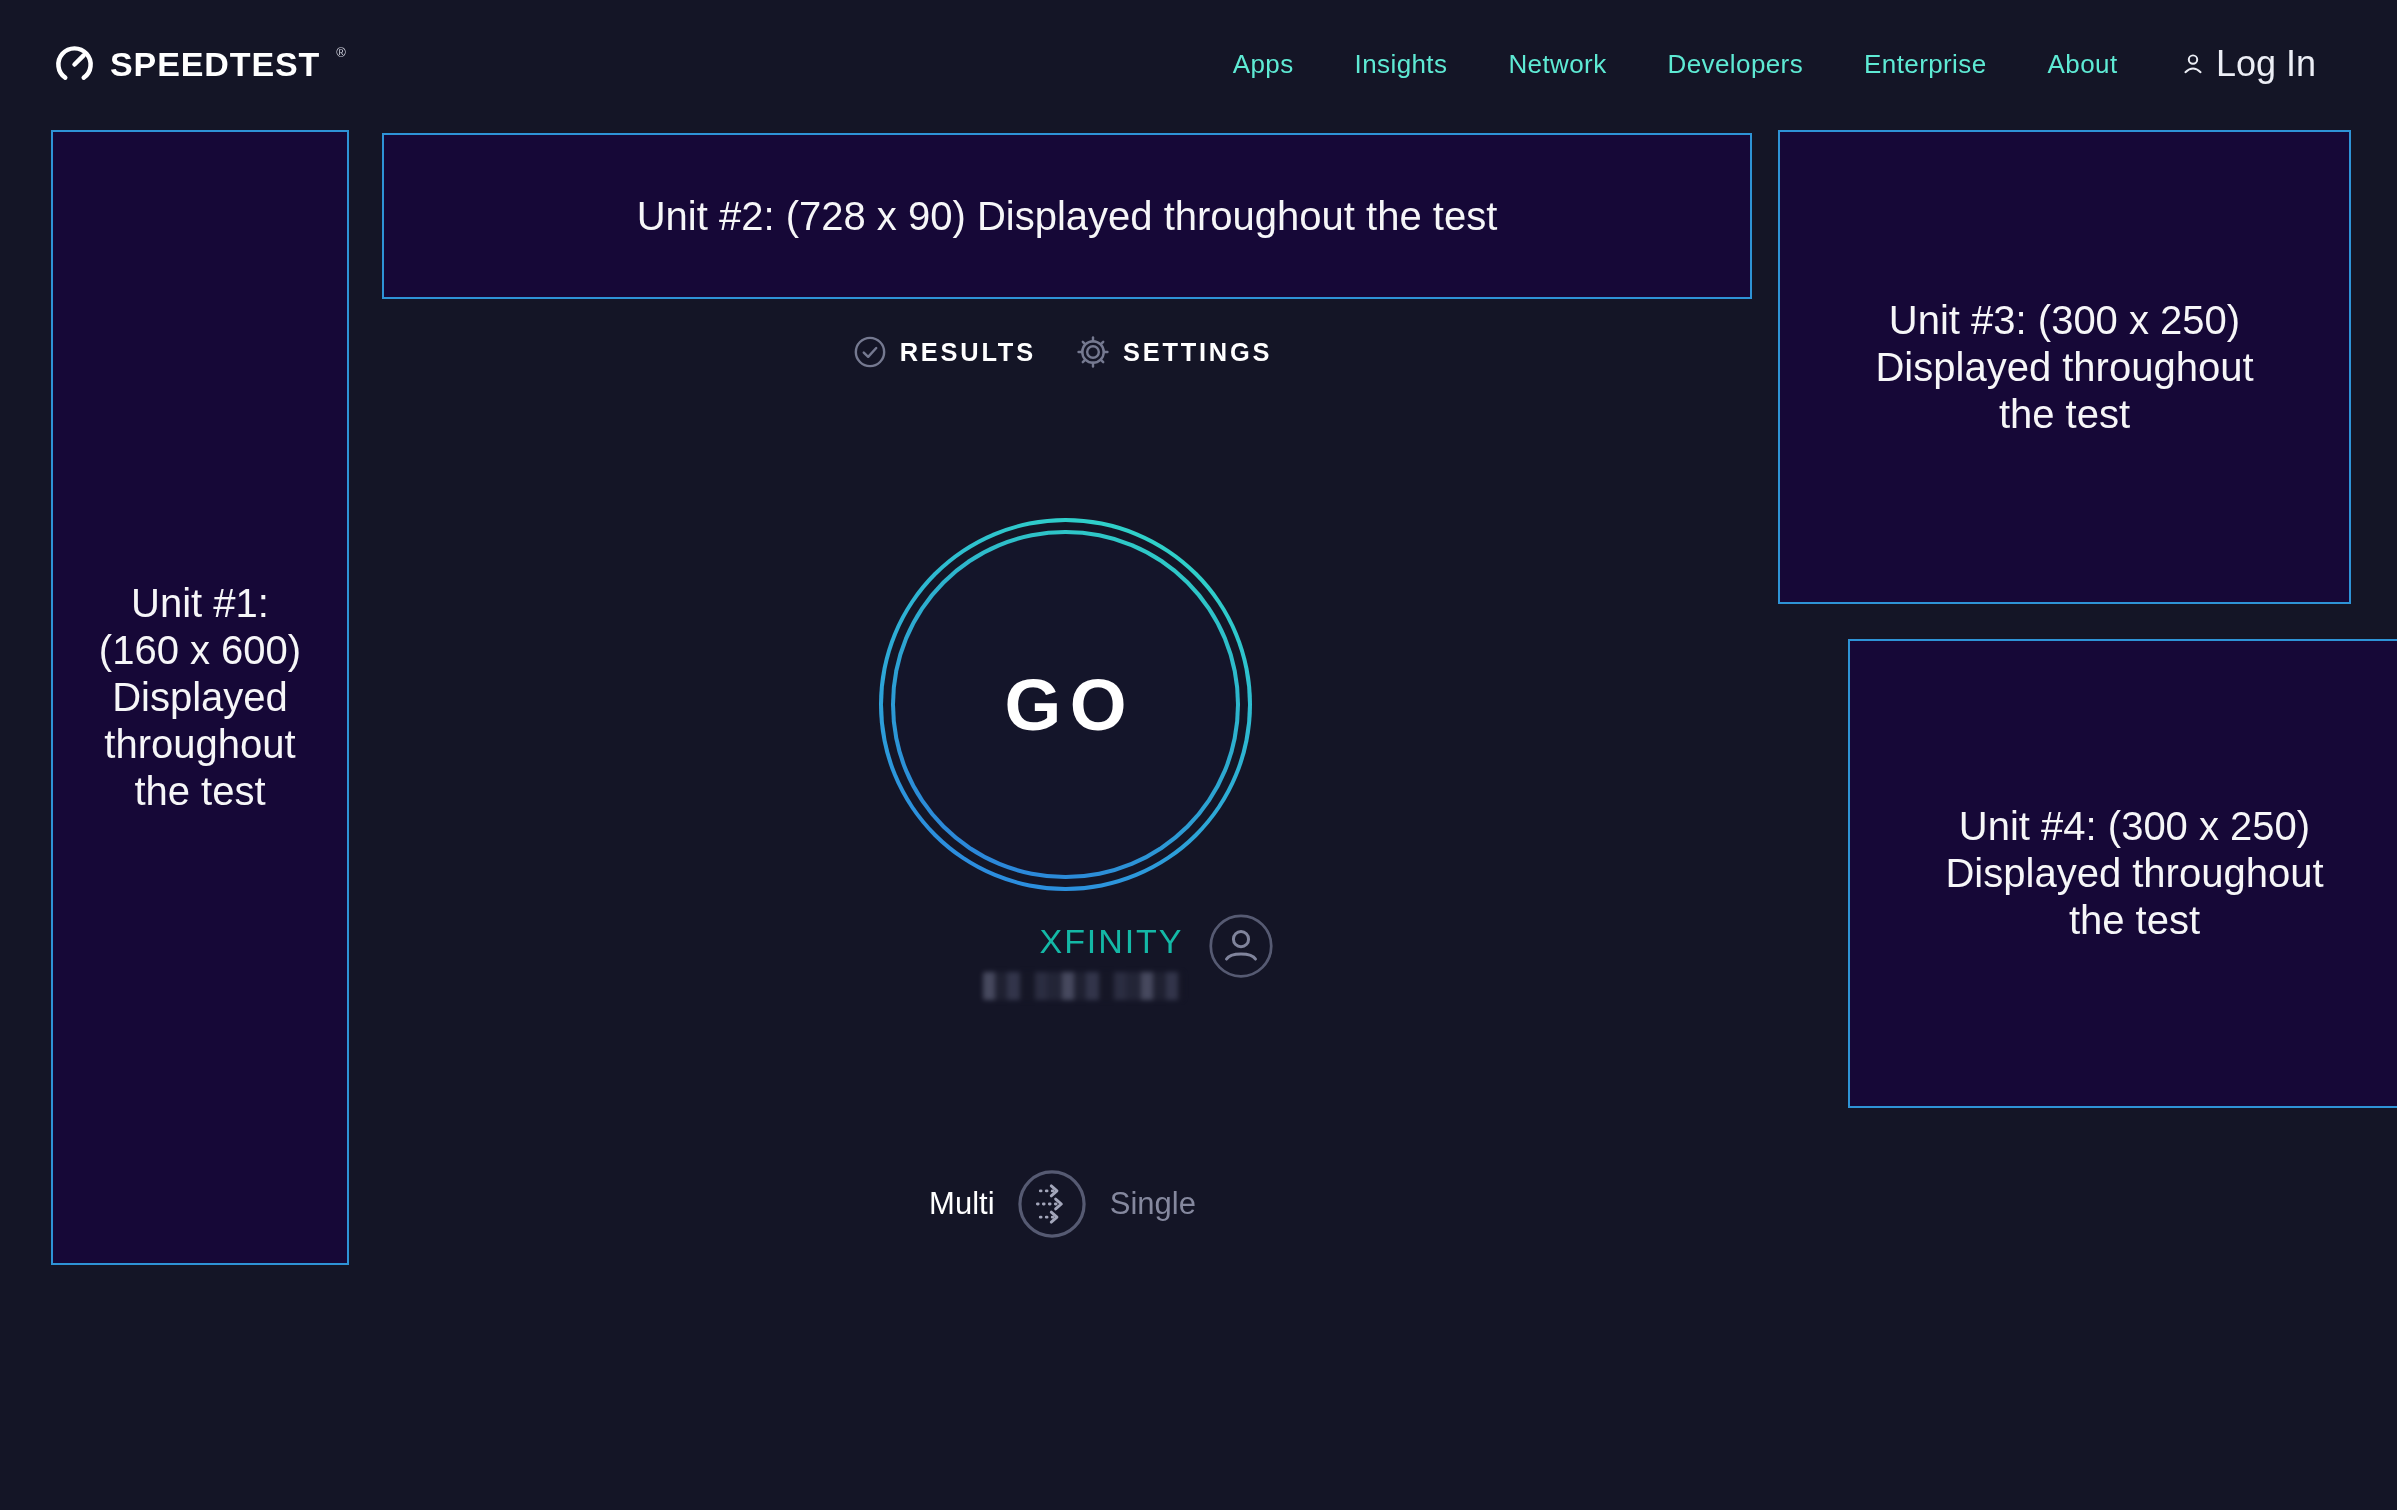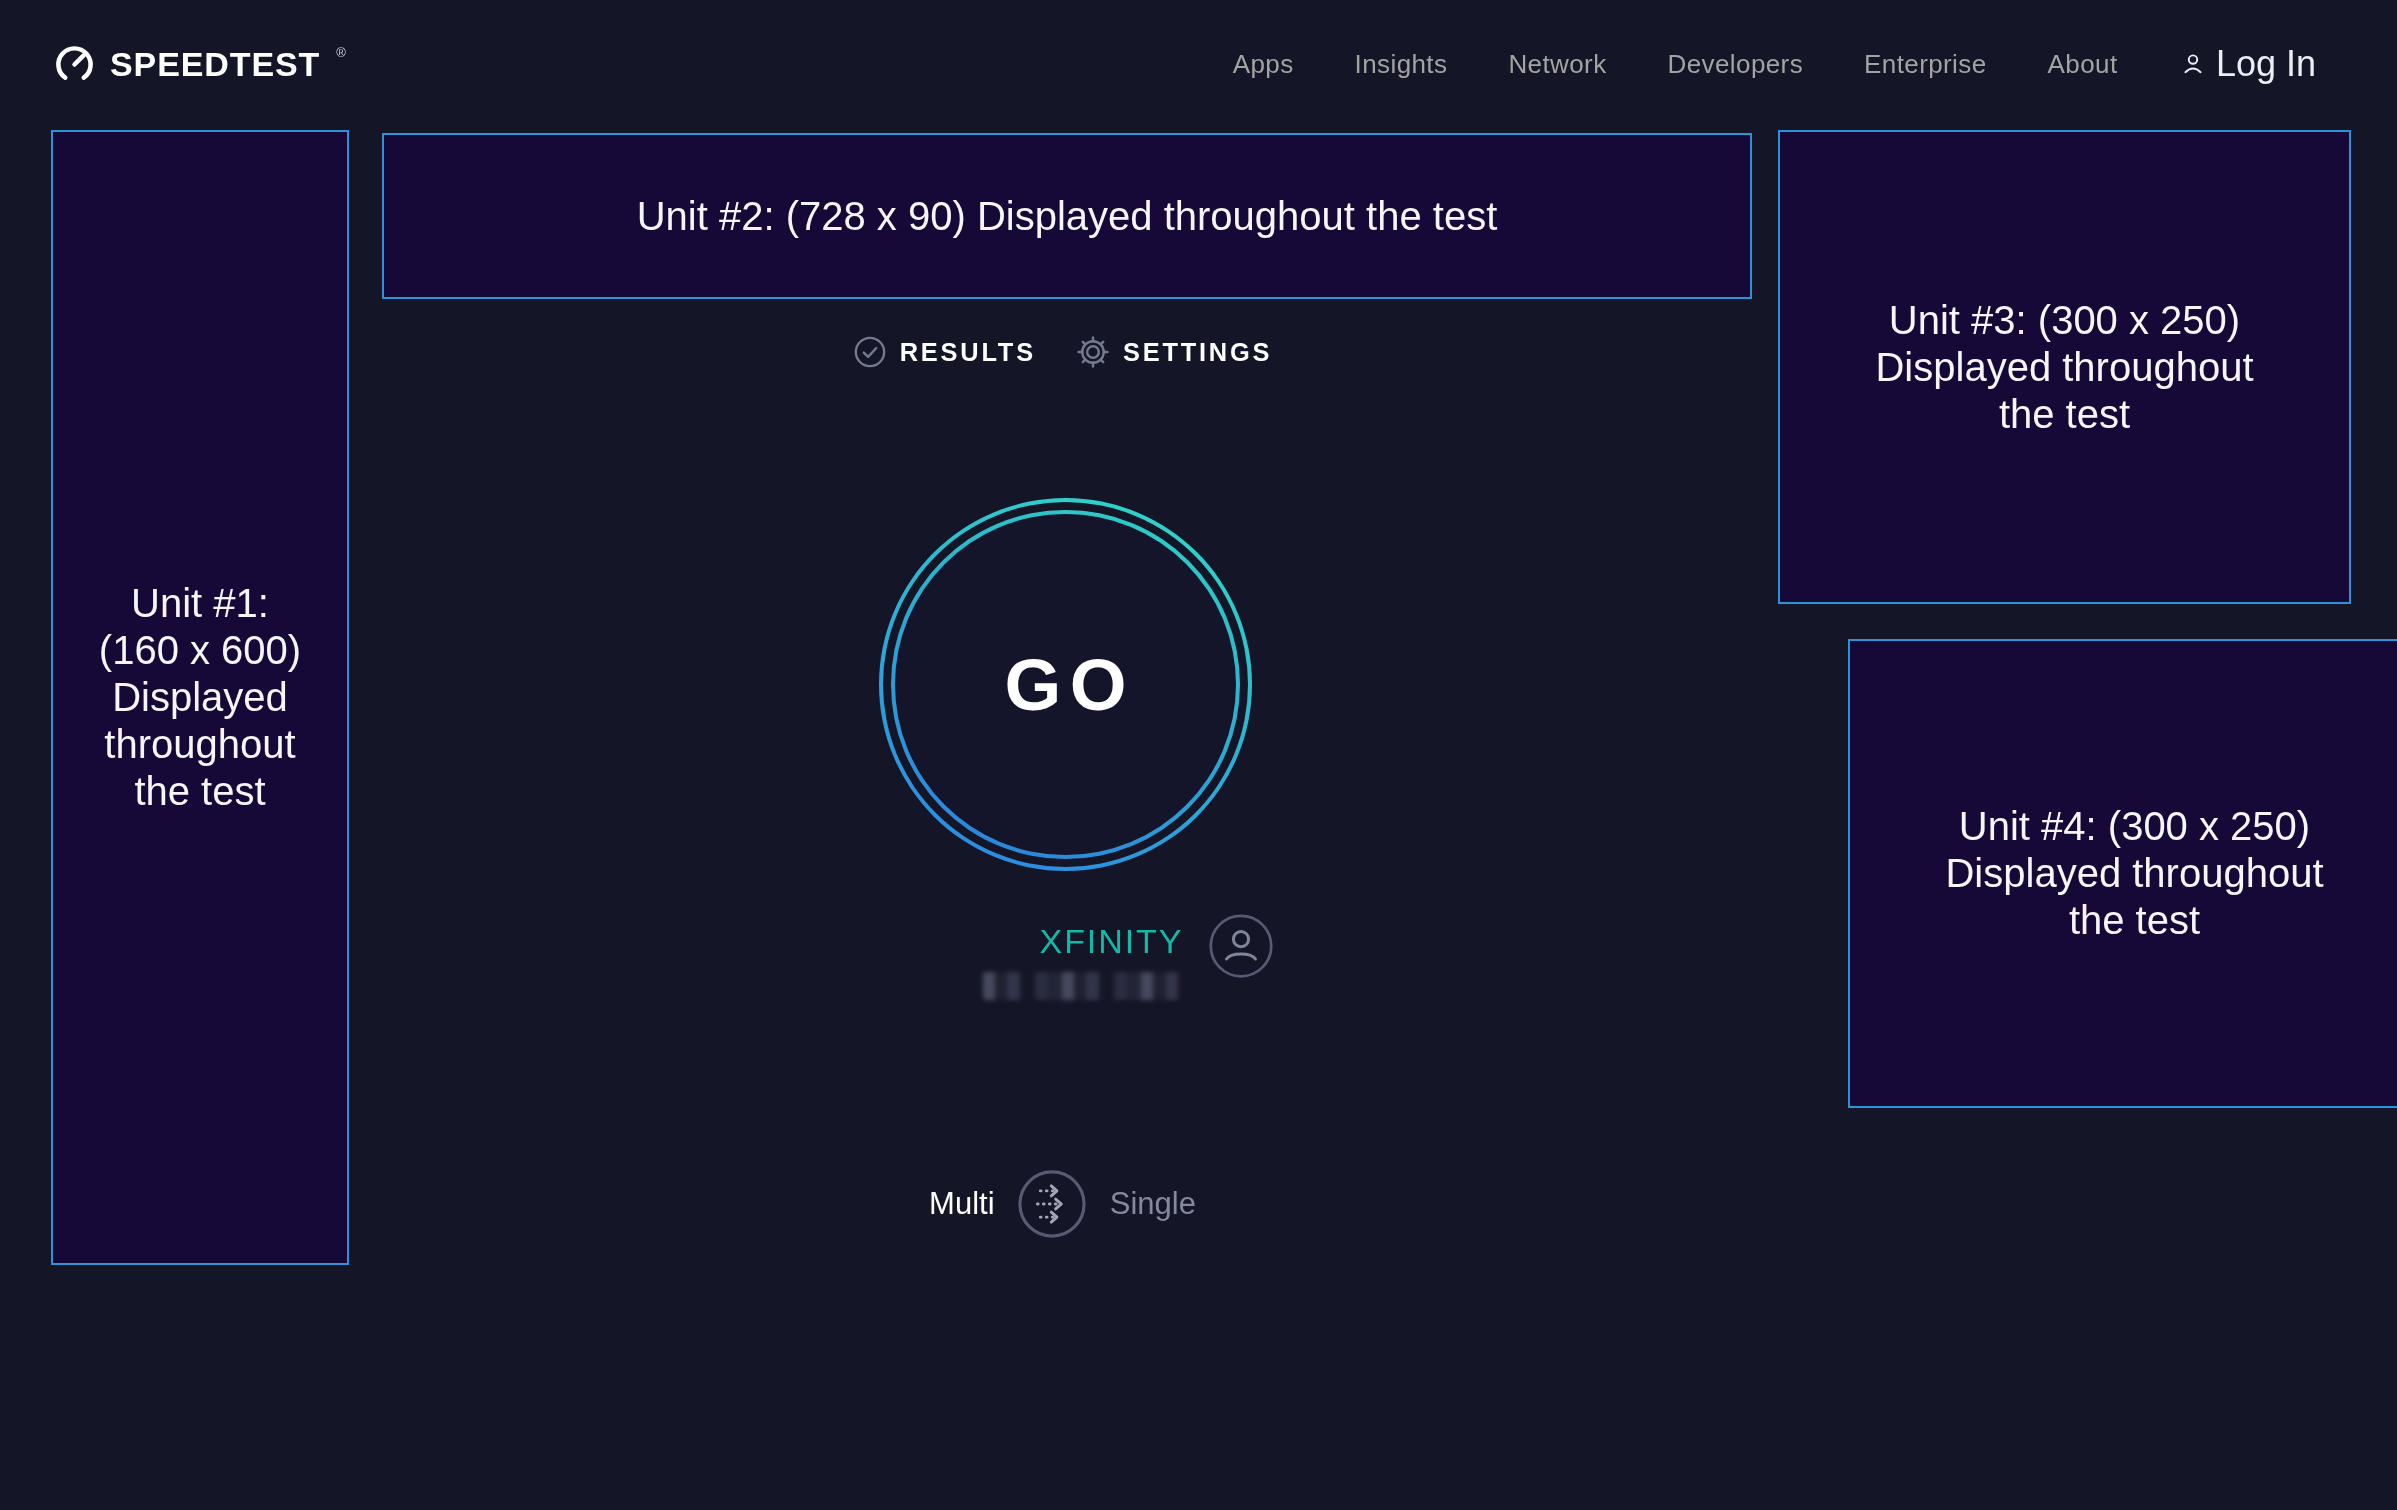--- a/index.html
+++ b/index.html
@@ -7,42 +7,42 @@
   body { font-family:"Liberation Sans", sans-serif; }
   .page { position:relative; width:2397px; height:1510px; background:#141526; overflow:hidden; }
 
   
   .header { position:absolute; top:0; left:0; width:100%; height:119px;
             display:flex; align-items:center; padding:9.4px 81px 0 53px; }
   .brand { display:flex; align-items:center; gap:14px; color:#ffffff; cursor:pointer; }
   .brand-name { font-size:34px; font-weight:700; letter-spacing:0.9px; color:#ffffff; }
   .brand-tm { font-size:13px; vertical-align:super; position:relative; top:-11.3px; left:1.9px; color:#cfd0dc; }
   .nav { margin-left:auto; display:flex; align-items:center; gap:61px; }
-  .nav-item { color:#a3a3a3; font-size:26px; font-weight:400; letter-spacing:0.4px; cursor:pointer; }
+  .nav-item { color:#5eead4; font-size:26px; font-weight:400; letter-spacing:0.4px; cursor:pointer; }
   .login { display:flex; align-items:center; gap:9.4px; color:#eceef5; font-size:36px; cursor:pointer; }
 
   
   .ad { position:absolute; background:#160837; border:2.8px solid #2e93d6;
         display:flex; align-items:center; justify-content:center; text-align:center;
         color:#f6f6f8; font-size:40px; line-height:47px; font-weight:400; cursor:pointer; }
   .ad-unit1 { left:51px;   top:130px;  width:298px;  height:1135px; }
   .ad-unit2 { left:382px;  top:133px;  width:1370px; height:166px; }
   .ad-unit3 { left:1778px; top:130px;  width:573px;  height:474px; }
   .ad-unit4 { left:1848px; top:639px;  width:573px;  height:469px; }
   .ad-unit5 { left:382px;  top:1297px; width:1370px; height:169px; }
 
   
   .center-row { position:absolute; left:348px; width:1429px; display:flex; justify-content:center; }
 
   .tabs { top:335px; gap:40px; align-items:center; }
   .tab { display:flex; align-items:center; gap:13px; cursor:pointer; }
   .tab-icon { color:#757990; display:flex; }
   .tab-label { color:#ffffff; font-size:25.4px; font-weight:700; letter-spacing:2.8px; }
 
-  .go-wrap { position:absolute; left:879px; top:498px; width:373px; height:373px;
+  .go-wrap { position:absolute; left:879px; top:518px; width:373px; height:373px;
              border-radius:50%; padding:3.8px; cursor:pointer;
              background:linear-gradient(205deg,#30dcc6 0%,#2b82e2 100%); }
   .go-gap  { width:100%; height:100%; border-radius:50%; padding:8.5px; background:#141526; }
   .go-ring { width:100%; height:100%; border-radius:50%; padding:3.8px;
              background:linear-gradient(205deg,#2fd3c4 0%,#2b7ddd 100%); }
   .go-core { width:100%; height:100%; border-radius:50%; background:#14152a;
              display:flex; align-items:center; justify-content:center; }
   .go-label { color:#ffffff; font-size:73px; font-weight:600; letter-spacing:8.5px; padding-left:8.5px; }
 
   .hosts { top:913px; gap:75px; transform:translateX(66px); align-items:flex-start; }

